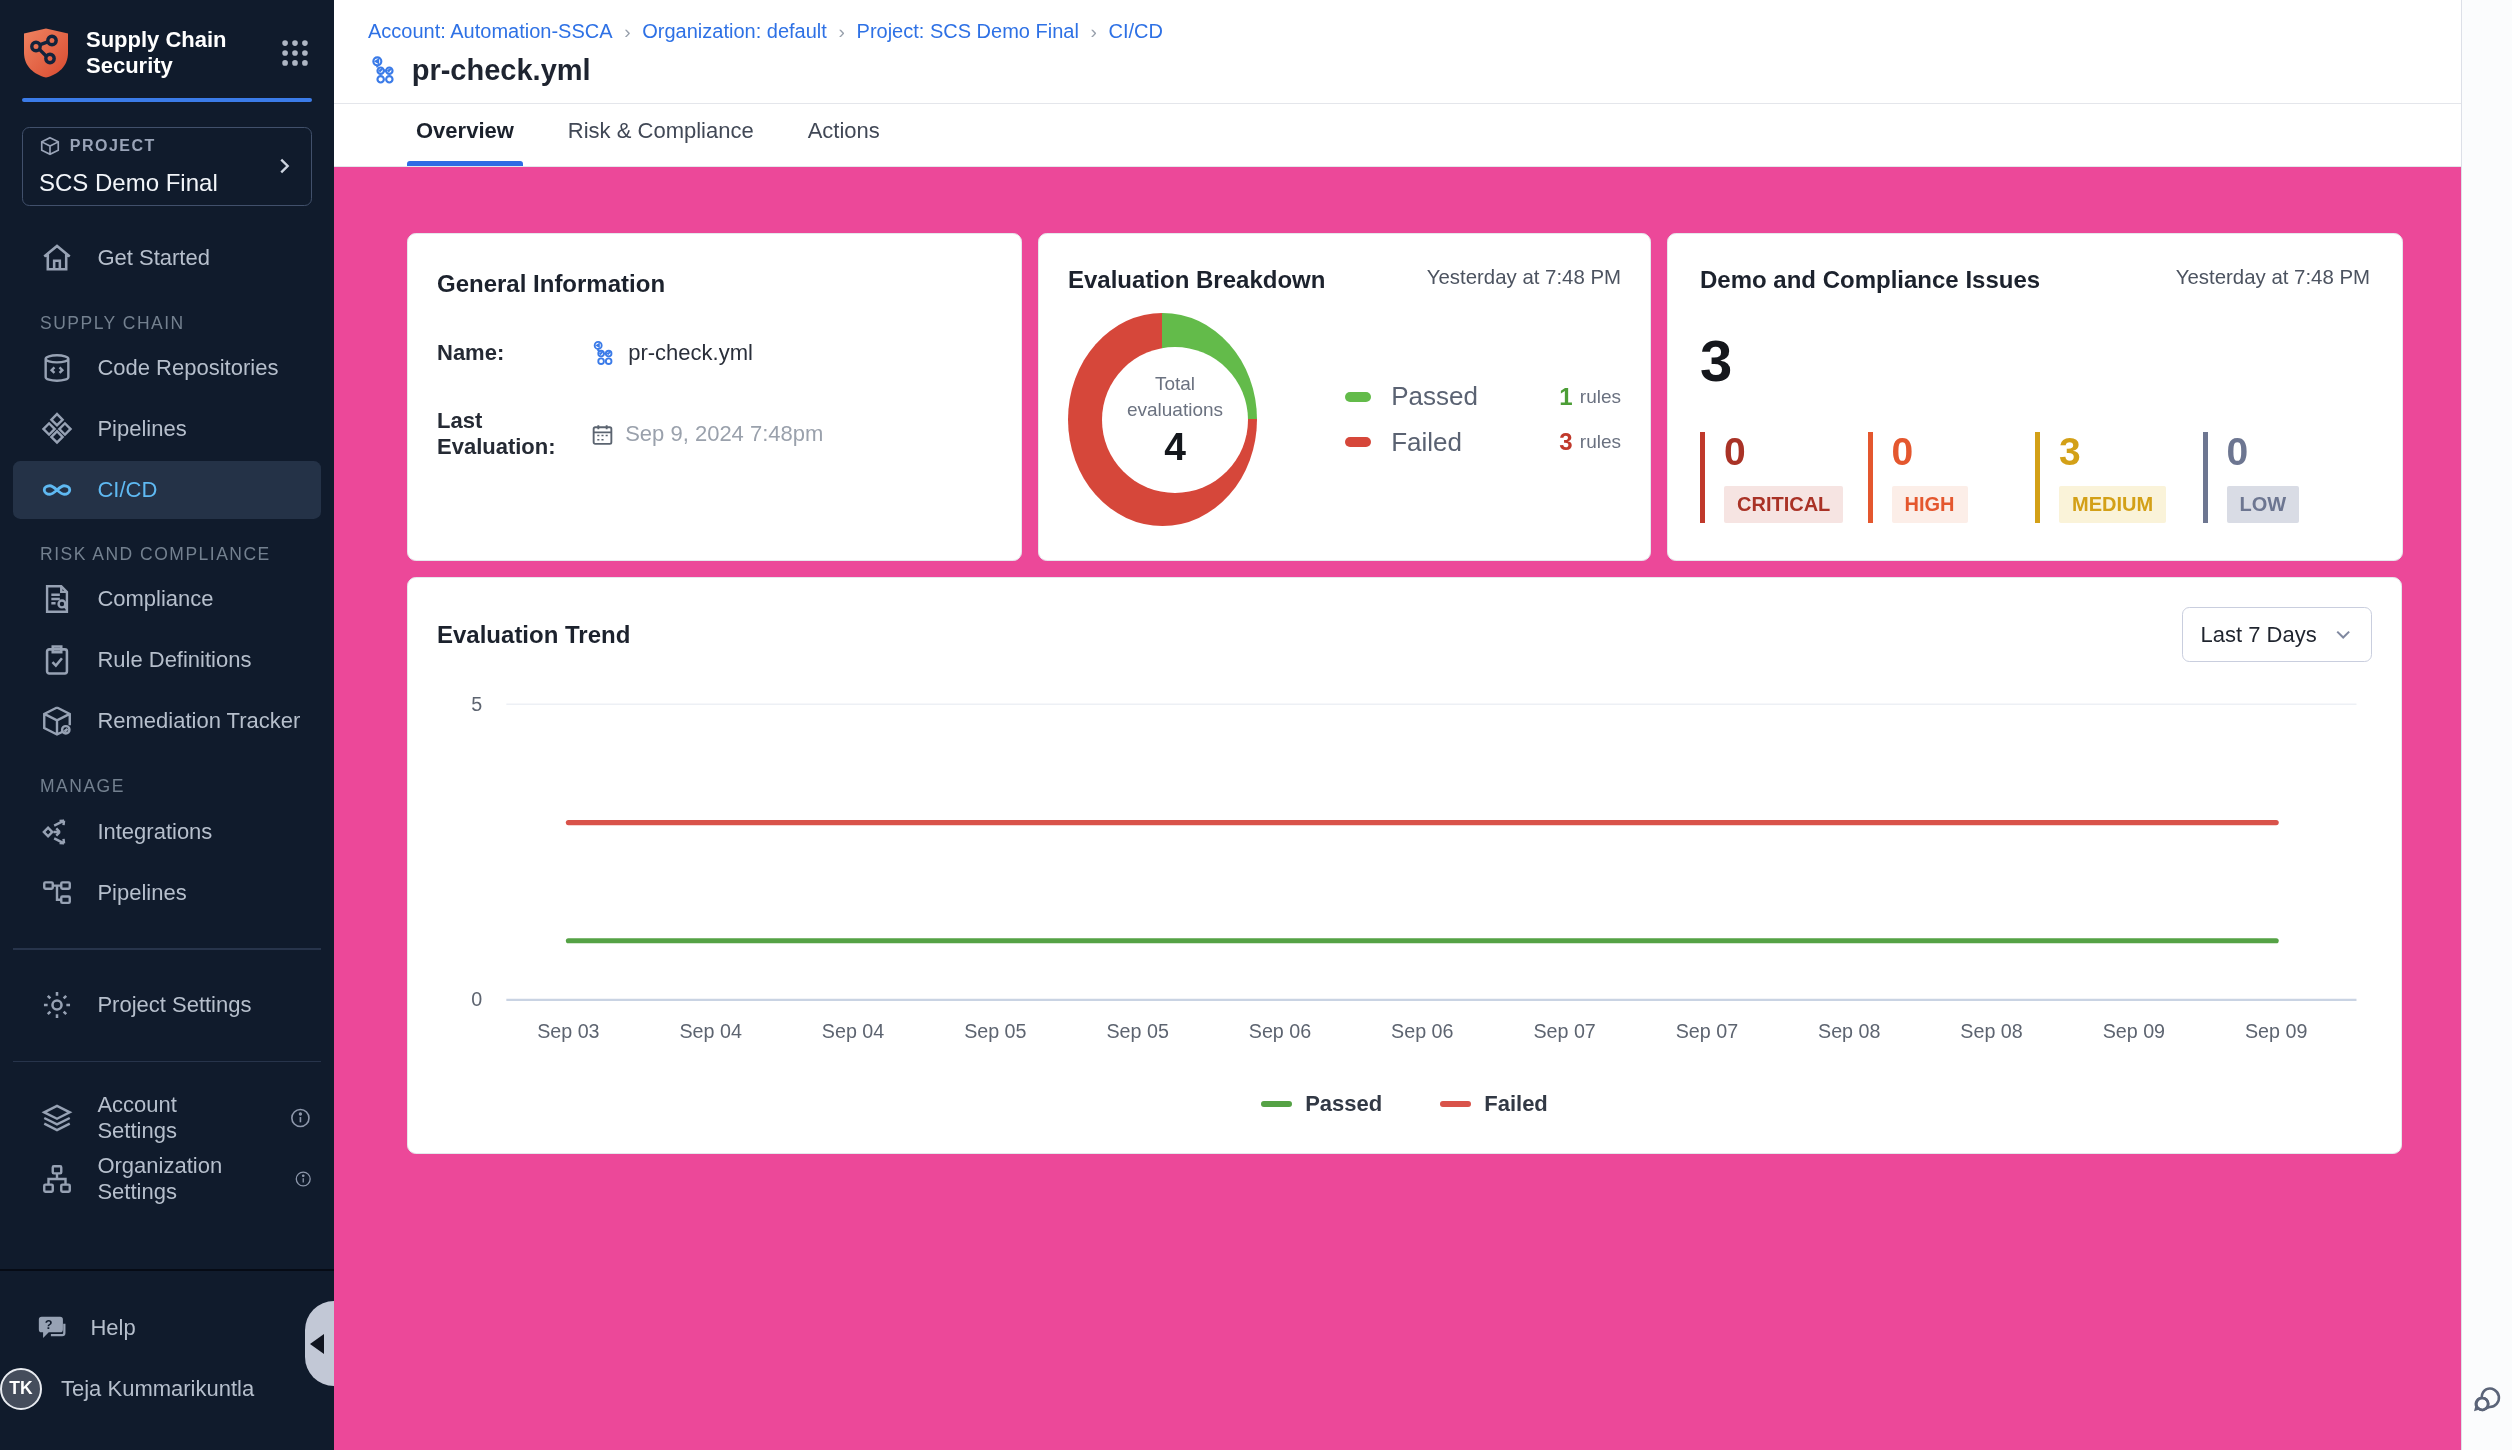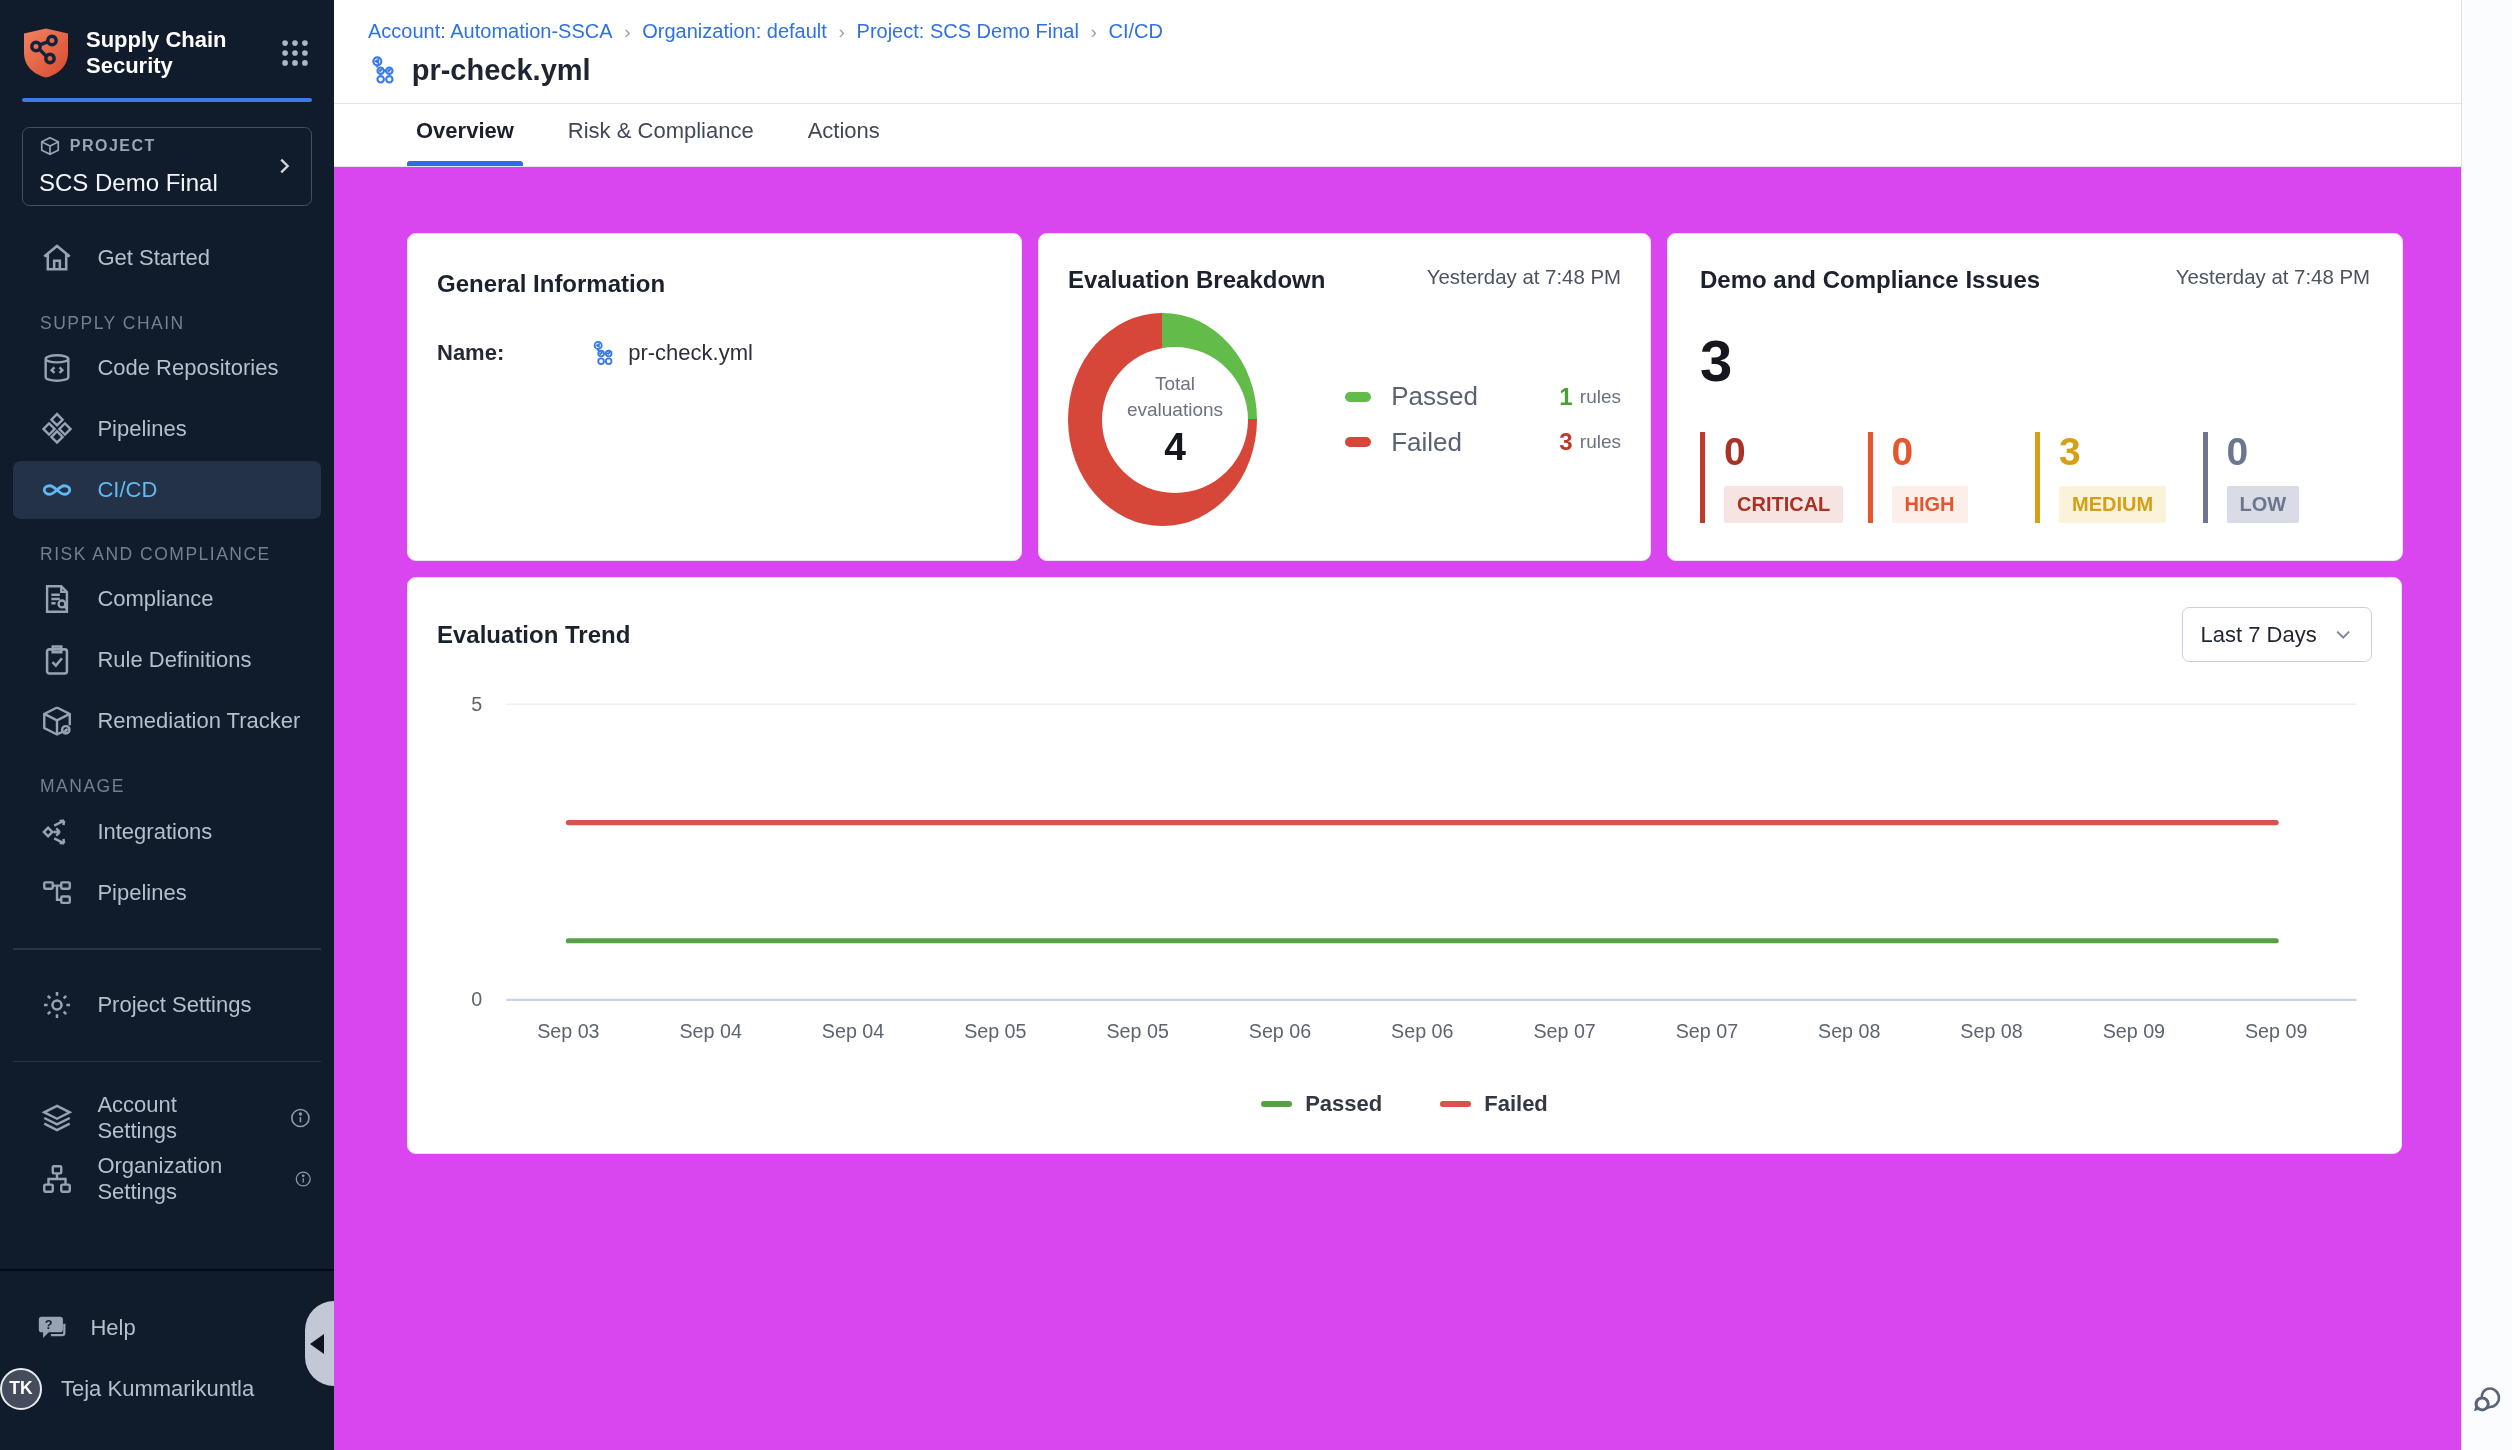--- a/index.html
+++ b/index.html
@@ -30,21 +30,21 @@
   .info-icon { width:26px; height:26px; color:#8d97ab; }
   .side-footer { position:absolute; left:0; right:0; bottom:0; height:182px; border-top:2.9px solid #060b15; }
   .footer-item { display:flex; align-items:center; gap:20.4px; padding:0 22px 0 36px; height:61px; font-size:22px; color:#b6bfcc; cursor:pointer; margin-top:26px; }
   .footer-item .ni { width:34px; height:34px; color:#97a2b4; }
   .user-row { display:flex; align-items:center; gap:19px; height:61px; font-size:22px; color:#b6bfcc; cursor:pointer; }
   .avatar { width:42px; height:42px; border-radius:50%; background:#454d5c; border:2.2px solid #e8ebf0; color:#ffffff; font-size:17.5px; font-weight:bold; display:flex; align-items:center; justify-content:center; }
   .collapse-handle { position:absolute; right:0; top:1301px; width:29px; height:85px; background:#c2c8d6; border-radius:44px 0 0 44px; cursor:pointer; display:flex; align-items:center; justify-content:center; }
   .collapse-handle .tri { width:0; height:0; border-top:10.2px solid transparent; border-bottom:10.2px solid transparent; border-right:14.6px solid #10141f; margin-right:4.4px; }
 
   
-  .main { flex:1; display:flex; flex-direction:column; background:#d946ef; min-width:0; }
+  .main { flex:1; display:flex; flex-direction:column; background:#ec4899; min-width:0; }
   .topbar { background:#ffffff; height:104px; padding:20.4px 0 0 34px; border-bottom:1.5px solid #e4e6eb; }
   .breadcrumb { display:flex; align-items:center; gap:11.7px; font-size:20px; }
   .breadcrumb a { color:#2e71e5; text-decoration:none; cursor:pointer; }
   .crumb-sep { color:#98a0ac; font-size:19px; }
   .title-row { display:flex; align-items:center; gap:11.7px; margin-top:10.2px; }
   .pipe-icon { width:32px; height:32px; color:#3b7be8; }
   .page-title { font-size:29px; font-weight:bold; color:#1e2430; }
   .tabbar { background:#ffffff; height:63px; border-bottom:1.5px solid #e4e6eb; display:flex; align-items:flex-end; padding-left:82px; gap:54px; }
   .tab { font-size:22px; color:#414856; padding-bottom:22px; position:relative; cursor:pointer; }
   .tab.active { color:#1b212c; font-weight:bold; }
@@ -338,20 +338,31 @@
                   <path d="M6 5.5 l1.6 1 v-2 z" fill="currentColor"></path>
                   <circle cx="9.5" cy="12.5" r="2.4"></circle>
                   <circle cx="16" cy="12.5" r="2.4"></circle>
                   <circle cx="9.5" cy="19" r="2.4"></circle>
                   <circle cx="16" cy="19" r="2.4"></circle>
                   <path d="M8.3 11.8 l0.8 0.9 l1.5 -1.6 M14.8 11.8 l0.8 0.9 l1.5 -1.6 M7 8.5 V10.2 M11.9 12.5 H13.6"></path>
                 </svg>
               <span>pr-check.yml</span>
             </div>
           </div>
+          <div class="info-row">
+            <div class="info-label">Last Evaluation:</div>
+            <div class="info-val muted">
+              <svg class="cal-icon" viewBox="0 0 24 24" fill="none" stroke="currentColor" stroke-width="1.8">
+                  <rect x="3.5" y="5" width="17" height="16" rx="1.5"></rect>
+                  <path d="M3.5 10 H20.5 M8 3 V7 M16 3 V7"></path>
+                  <path d="M7 13 H9 M11 13 H13 M15 13 H17 M7 17 H9 M11 17 H13" stroke-width="1.4"></path>
+                </svg>
+              <span>Sep 9, 2024 7:48pm</span>
+            </div>
+          </div>
         </div>
 
         <div class="card card-eval">
           <div class="card-head">
             <div class="card-title">Evaluation Breakdown</div>
             <div class="card-ts">Yesterday at 7:48 PM</div>
           </div>
           <div class="eval-body">
             <div class="donut" style="background: conic-gradient(rgb(99, 187, 74) 0deg, rgb(99, 187, 74) 25%, rgb(214, 71, 58) 25%, rgb(214, 71, 58) 100%);">
               <div class="donut-hole">

